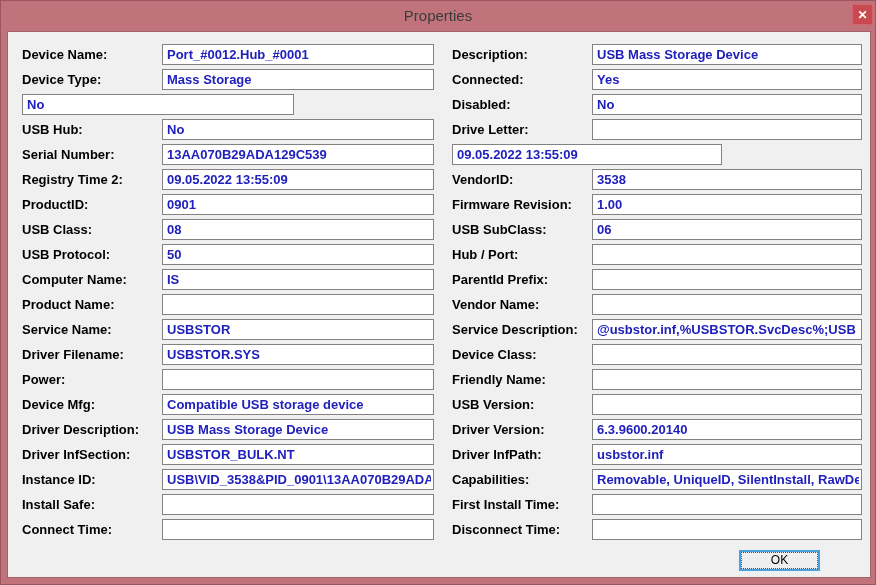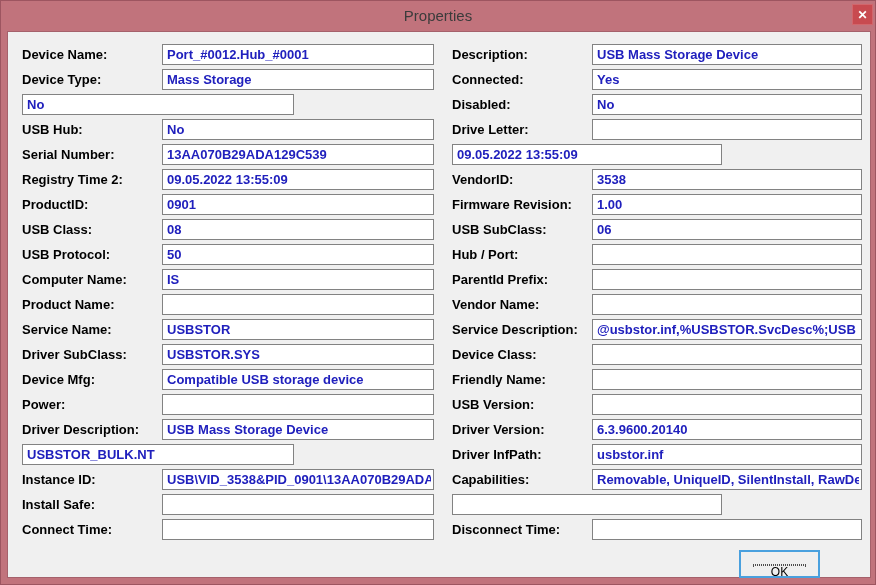--- a/index.html
+++ b/index.html
@@ -37,21 +37,21 @@
   .col-left .val{width:272px;}
   .col-right .val{width:270px;}
   .val{
     height:21px;border:1px solid #828282;background:#fff;border-radius:0;
     font-family:"Liberation Sans",sans-serif;font-size:13px;font-weight:bold;
     color:#2020bd;padding:0 2px 0 4px;outline:none;
     white-space:nowrap;overflow:hidden;text-overflow:clip;
   }
   .ok{
     position:absolute;left:731px;top:518px;width:81px;height:21px;
-    background:#efefef;border:2px solid #49a0de;padding:12px;cursor:pointer;
+    background:#efefef;border:2px solid #49a0de;padding:0;cursor:pointer;
   }
   .ok-inner{
     display:block;width:100%;height:100%;
     border:1px dotted #4d4d4d;
     font-family:"Liberation Sans",sans-serif;font-size:12px;color:#000;
     line-height:14px;text-align:center;
   }
 </style>
 </head>
 <body>
@@ -116,40 +116,41 @@
     <span class="lbl">Product Name:</span>
     <input class="val" type="text" readonly="" value="" style="">
   </div>
 
   <div class="row">
     <span class="lbl">Service Name:</span>
     <input class="val" type="text" readonly="" value="USBSTOR" style="">
   </div>
 
   <div class="row">
-    <span class="lbl">Driver SubClass:</span>
+    <span class="lbl">Driver Filename:</span>
     <input class="val" type="text" readonly="" value="USBSTOR.SYS" style="">
+  </div>
+
+  <div class="row">
+    <span class="lbl">Power:</span>
+    <input class="val" type="text" readonly="" value="" style="">
   </div>
 
   <div class="row">
     <span class="lbl">Device Mfg:</span>
     <input class="val" type="text" readonly="" value="Compatible USB storage device" style="">
   </div>
 
   <div class="row">
-    <span class="lbl">Power:</span>
-    <input class="val" type="text" readonly="" value="" style="">
-  </div>
-
-  <div class="row">
     <span class="lbl">Driver Description:</span>
     <input class="val" type="text" readonly="" value="USB Mass Storage Device" style="">
   </div>
 
   <div class="row">
+    <span class="lbl">Driver InfSection:</span>
     <input class="val" type="text" readonly="" value="USBSTOR_BULK.NT" style="">
   </div>
 
   <div class="row">
     <span class="lbl">Instance ID:</span>
     <input class="val" type="text" readonly="" value="USB\VID_3538&amp;PID_0901\13AA070B29ADA129C539" style="">
   </div>
 
   <div class="row">
     <span class="lbl">Install Safe:</span>
@@ -245,20 +246,21 @@
     <span class="lbl">Driver InfPath:</span>
     <input class="val" type="text" readonly="" value="usbstor.inf" style="">
   </div>
 
   <div class="row">
     <span class="lbl">Capabilities:</span>
     <input class="val" type="text" readonly="" value="Removable, UniqueID, SilentInstall, RawDeviceOK" style="">
   </div>
 
   <div class="row">
+    <span class="lbl">First Install Time:</span>
     <input class="val" type="text" readonly="" value="" style="">
   </div>
 
   <div class="row">
     <span class="lbl">Disconnect Time:</span>
     <input class="val" type="text" readonly="" value="" style="">
   </div>
 </div>
     <button class="ok">
         <span class="ok-inner">OK</span>

